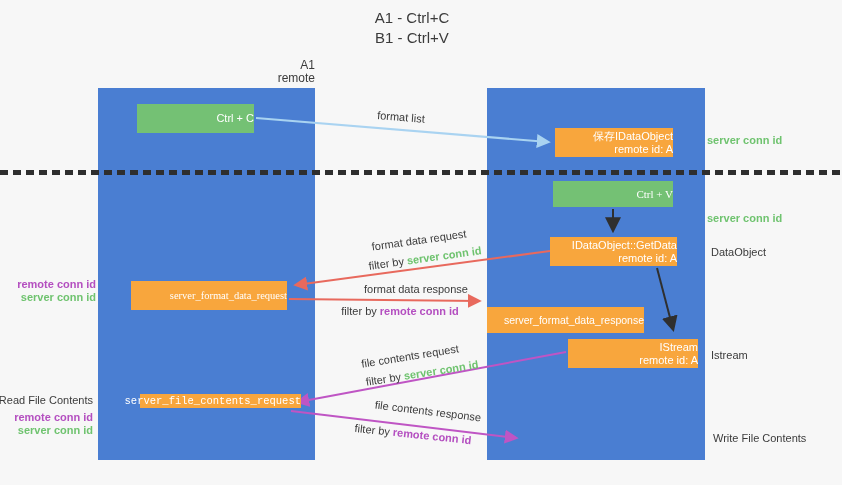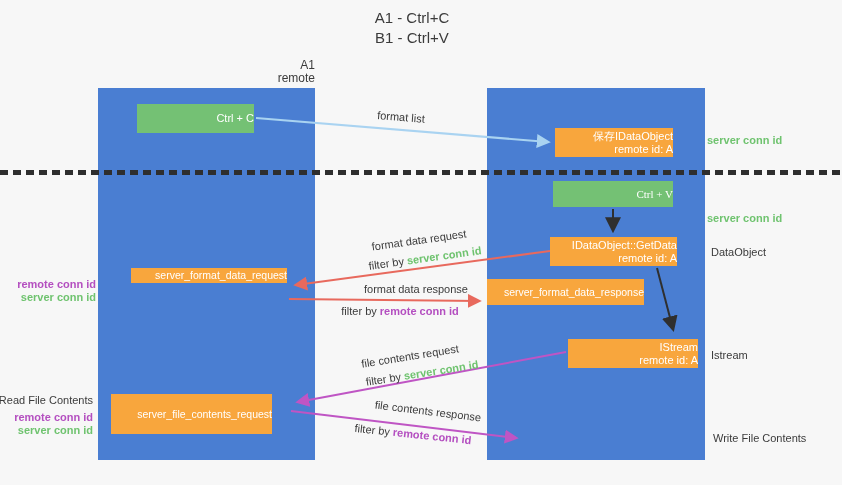--- a/index.html
+++ b/index.html
@@ -83,34 +83,34 @@
 
   <div class="box green" style="left:553px;top:181px;width:120px;height:26px;font-family:Liberation Serif, serif;">
     <span>Ctrl + V</span>
   </div>
 
   <div class="box orange" style="left:550px;top:237px;width:127px;height:29px;">
     <span>IDataObject::GetData</span>
     <span>remote id: A</span>
   </div>
 
-  <div class="box orange small" style="left:131px;top:268px;width:156px;height:15px;">
+  <div class="box orange small" style="left:131px;top:281px;width:156px;height:29px;font-family:Liberation Serif, serif;">
     <span>server_format_data_request</span>
   </div>
 
-  <div class="box orange small" style="left:487px;top:279px;width:157px;height:26px;">
+  <div class="box orange small" style="left:487px;top:307px;width:157px;height:26px;">
     <span>server_format_data_response</span>
   </div>
 
   <div class="box orange" style="left:568px;top:339px;width:130px;height:29px;">
     <span>IStream</span>
     <span>remote id: A</span>
   </div>
 
-  <div class="box orange small" style="left:111px;top:394px;width:161px;height:40px;">
+  <div class="box orange small" style="left:140px;top:394px;width:161px;height:14px;font-family:Liberation Mono, monospace;">
     <span>server_file_contents_request</span>
   </div>
 
 
   <div class="lbl ctr" style="left:401px;top:117px;transform:translate(-50%,-50%) rotate(4.5deg);">format list</div>
 
   <div class="lbl ctr" style="left:419px;top:240px;transform:translate(-50%,-50%) rotate(-8deg);">format data request</div>
   <div class="lbl ctr" style="left:425px;top:258px;transform:translate(-50%,-50%) rotate(-8deg);">
     <span>filter by</span>
     <span class="bold-green">server conn id</span>

